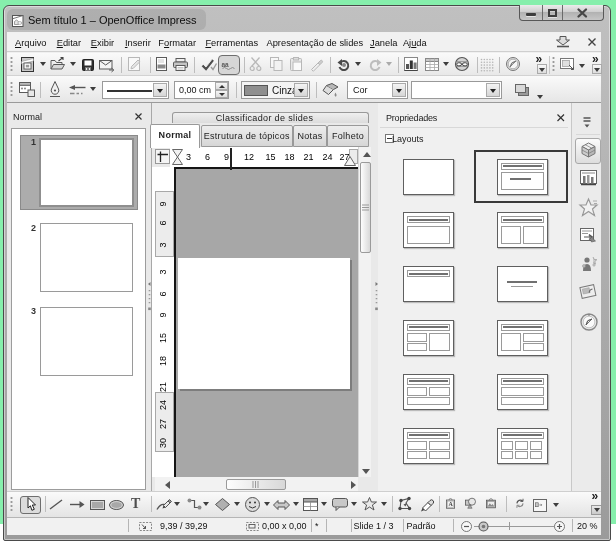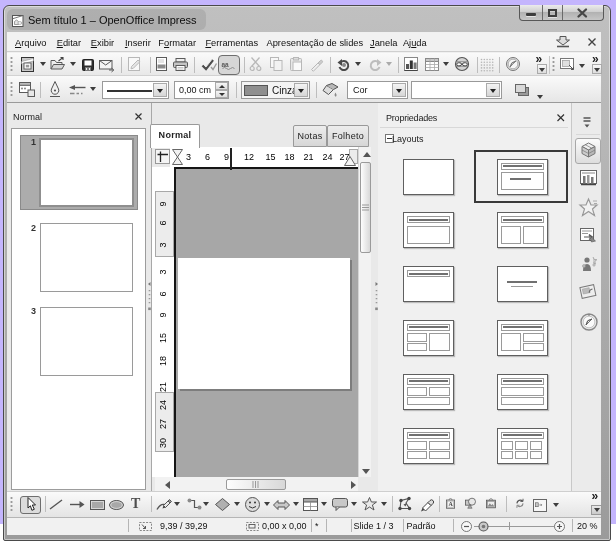--- a/index.html
+++ b/index.html
@@ -1,15 +1,15 @@
 <!DOCTYPE html>
 <html><head><meta charset="utf-8"><style>
 *{margin:0;padding:0;box-sizing:border-box}
 html,body{width:616px;height:547px;background:#fff;font-family:"Liberation Sans",sans-serif;overflow:hidden}
-#root{position:relative;width:616px;height:524px;background:#c4b5fd}
+#root{position:relative;width:616px;height:524px;background:#86efac}
 .abs{position:absolute}
 .win{position:absolute;left:3px;top:5px;width:608px;height:536px;background:linear-gradient(#c0c0c0,#9b9b9b);border:1px solid #4a4a4a;border-radius:6px 6px 2px 2px;box-shadow:inset 0 0 0 1px rgba(255,255,255,.45)}
 .client{position:absolute;left:7px;top:32px;width:594px;height:503px;background:#f0f0f0}
 .titpill{position:absolute;left:7px;top:9px;width:199px;height:21px;background:rgba(100,100,100,.18);border-radius:6px}
 .title{position:absolute;left:28px;top:14px;font-size:11px;color:#0c0c0c;white-space:nowrap}
 .winbtns{position:absolute;left:519px;top:5px;width:85px;height:16px;display:flex;border:1px solid #585858;border-top:none;border-radius:0 0 4px 4px;overflow:hidden;background:linear-gradient(#ebebeb 0%,#cfcfcf 45%,#b2b2b2 50%,#c6c6c6 100%)}
 .wb{position:relative;height:100%;border-right:1px solid #6a6a6a}
 .wb:last-child{border-right:none}
 .menubar{position:absolute;left:7px;top:33px;width:594px;height:19px;background:#f1f1f1;border-bottom:1px solid #cfcfcf}
 .mi{position:absolute;top:38px;font-size:9.3px;color:#111;white-space:nowrap}
@@ -325,21 +325,23 @@
       <path d="M3.5 1 L1 3 L3.5 5 z" fill="#777"></path>
       <path d="M2.5 9 v16" stroke="#999" stroke-width="1.6" stroke-dasharray="1.3 2.7"></path>
       <rect x="1.2" y="26.5" width="2.6" height="2.6" fill="#888"></rect>
     </svg>
 <div class="abs" style="left:151px;top:103px;width:1px;height:388px;background:#a8a8a8"></div>
 <svg class="ic" style="left:373.5px;top:281px" width="5" height="30" viewBox="0 0 5 30">
       <path d="M1.5 1 L4 3 L1.5 5 z" fill="#777"></path>
       <path d="M2.5 9 v16" stroke="#999" stroke-width="1.6" stroke-dasharray="1.3 2.7"></path>
       <rect x="1.2" y="26.5" width="2.6" height="2.6" fill="#888"></rect>
     </svg>
+<div class="tabrow1">Classificador de slides</div>
 <div class="tab act" style="left:150px;width:50px">Normal</div>
+<div class="tab" style="left:200.5px;width:92.5px">Estrutura de tópicos</div>
 <div class="tab" style="left:293px;width:34px">Notas</div>
 <div class="tab" style="left:327px;width:42px">Folheto</div>
 <div class="hruler">
       <div class="rlab" style="left:18.5px">3</div>
       <div class="rlab" style="left:37.5px">6</div>
       <div class="rlab" style="left:56.5px">9</div>
       <div class="rlab" style="left:79px">12</div>
       <div class="rlab" style="left:100.5px">15</div>
       <div class="rlab" style="left:119.5px">18</div>
       <div class="rlab" style="left:138.5px">21</div>

